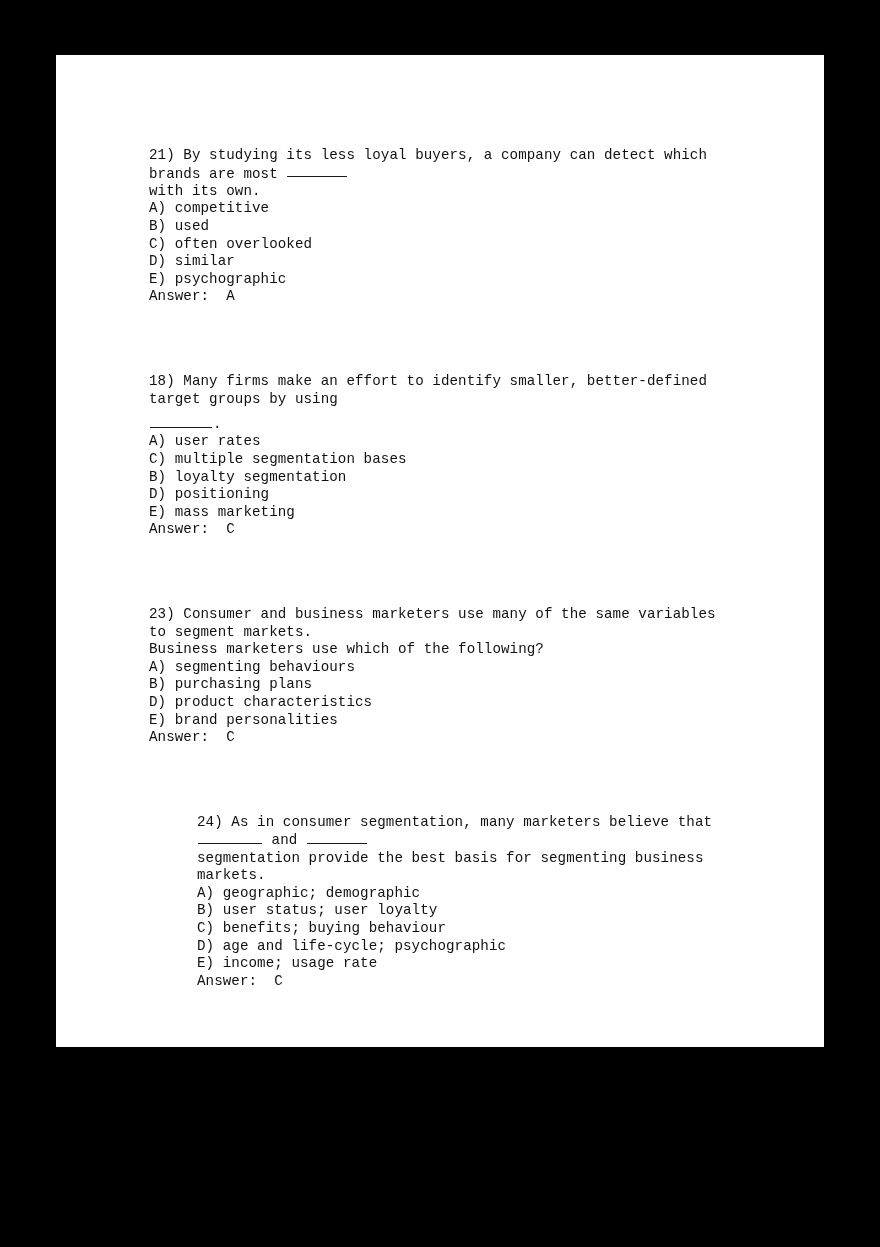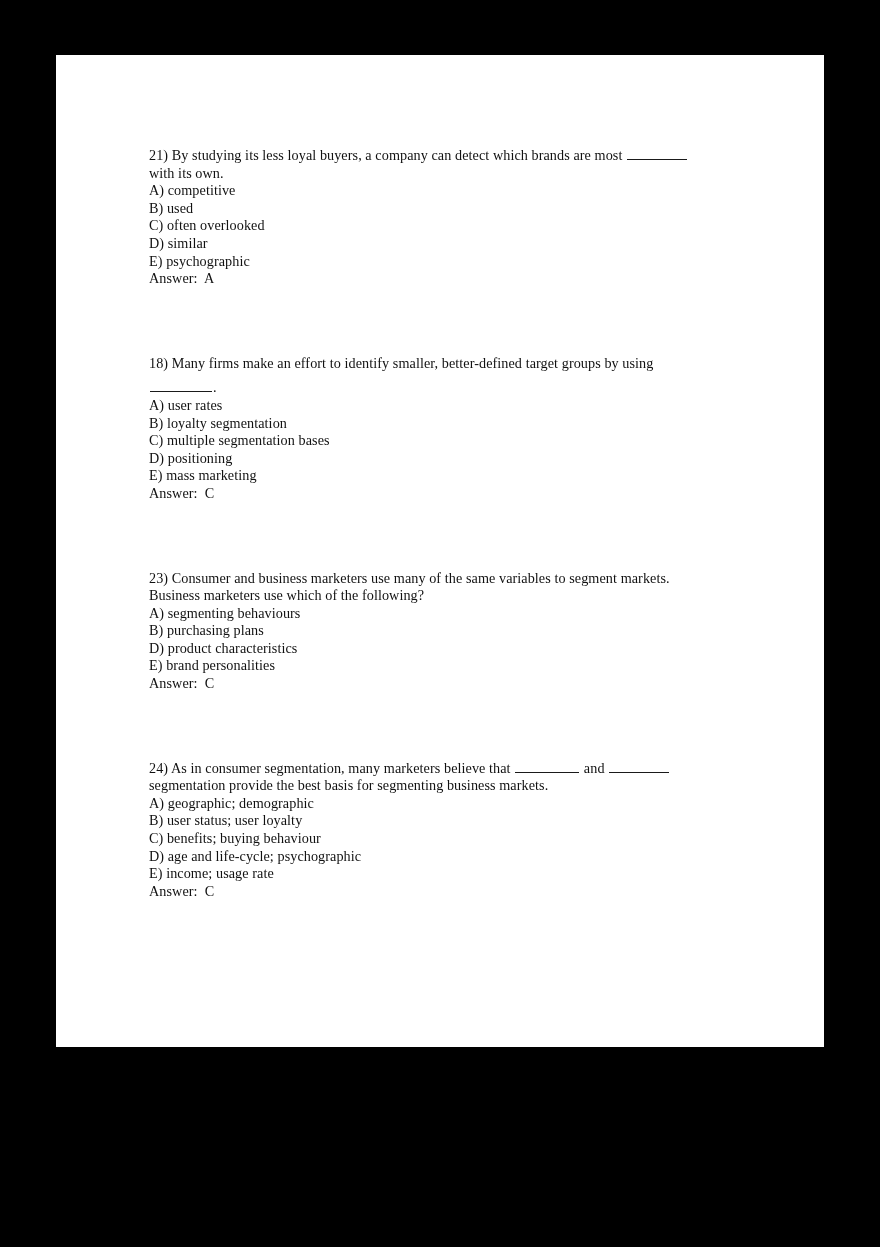--- a/index.html
+++ b/index.html
@@ -25,27 +25,29 @@
     position: absolute;
     left: 93px;
     top: 92px;
     width: 570px;
   }
   .question-block {
     margin-bottom: 67px;
   }
   .question-block:last-child {
     margin-bottom: 0;
+    margin-left: 48px;
   }
   .qline {
     font-size: 14.2px;
     line-height: 17.6px;
     color: #111111;
     white-space: pre-wrap;
     letter-spacing: 0.005em;
+    font-family: Liberation Mono, monospace;
   }
   .stem-line {
     white-space: normal;
   }
   .blank {
     display: inline-block;
     border-bottom: 1.3px solid #1a1a1a;
     height: 0.82em;
     vertical-align: baseline;
     margin: 0 1px;
@@ -74,22 +76,22 @@
       <div class="qline opt">D) similar</div>
       <div class="qline opt">E) psychographic</div>
       <div class="qline answer">Answer:  A</div>
     </div>
 
     <div class="question-block">
       <div class="qline stem-line"><span>18) Many firms make an effort to identify smaller, better-defined target groups by using</span></div>
       <div class="stem-break"></div>
       <div class="qline"><span class="blank blank-w2"></span><span>.</span></div>
       <div class="qline opt">A) user rates</div>
+      <div class="qline opt">C) multiple segmentation bases</div>
       <div class="qline opt">B) loyalty segmentation</div>
-      <div class="qline opt">C) multiple segmentation bases</div>
       <div class="qline opt">D) positioning</div>
       <div class="qline opt">E) mass marketing</div>
       <div class="qline answer">Answer:  C</div>
     </div>
 
     <div class="question-block">
       <div class="qline stem-line"><span>23) Consumer and business marketers use many of the same variables to segment markets.</span><br><span>Business marketers use which of the following?</span></div>
       <div class="qline opt">A) segmenting behaviours</div>
       <div class="qline opt">B) purchasing plans</div>
       <div class="qline opt">D) product characteristics</div>

